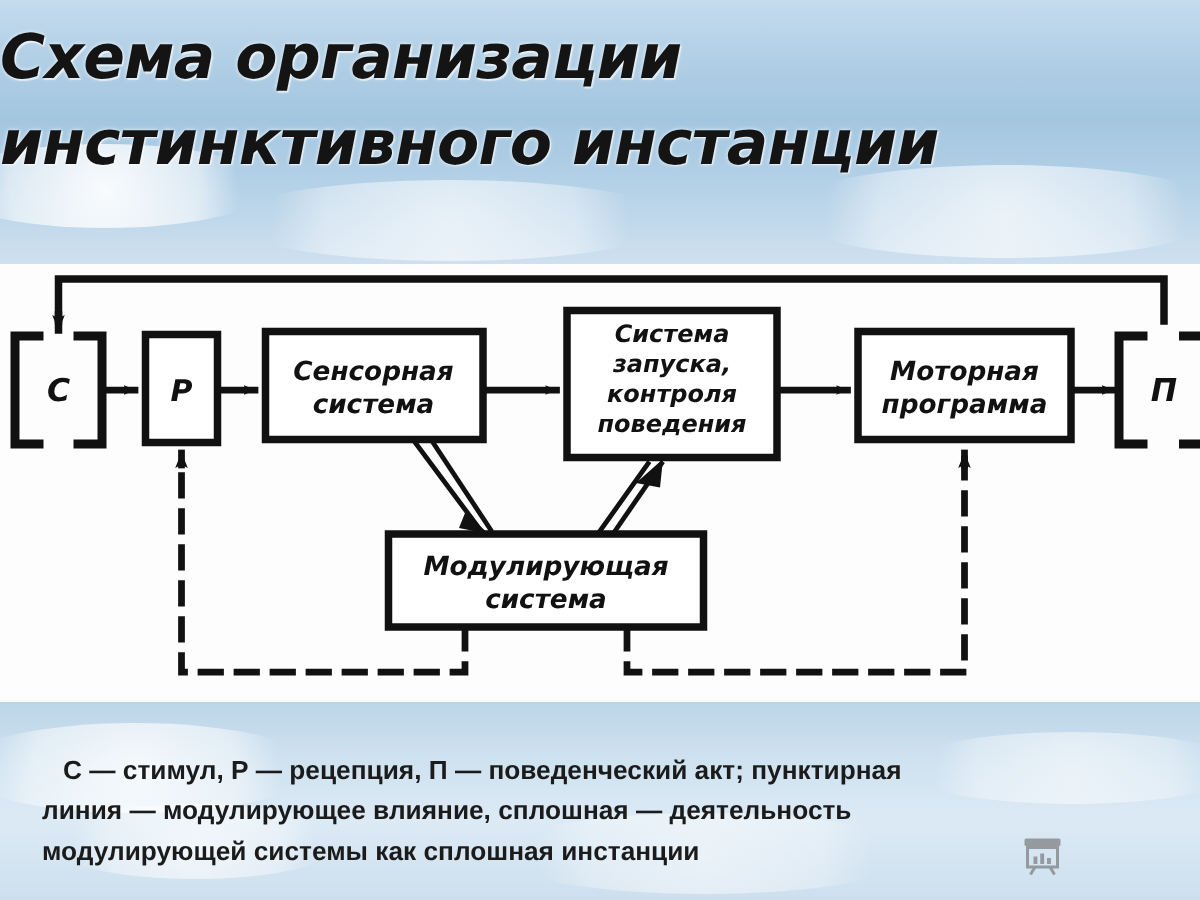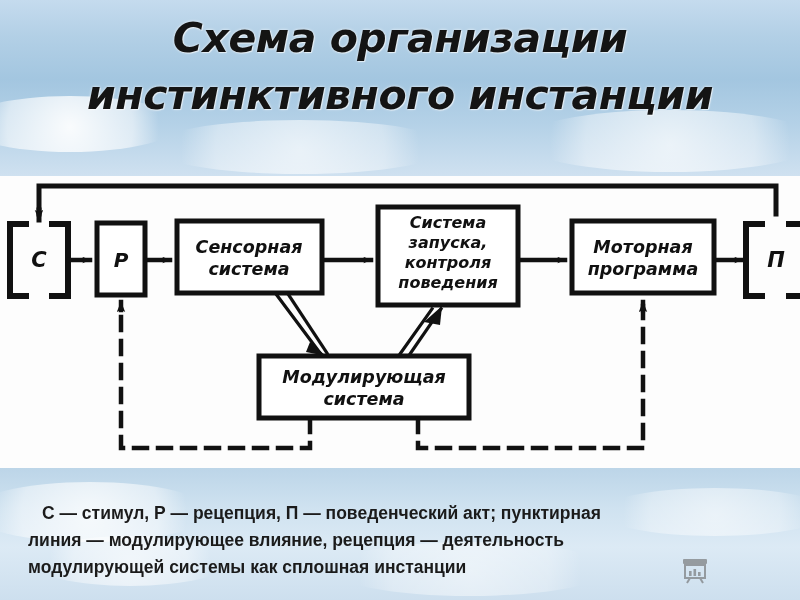--- a/index.html
+++ b/index.html
@@ -25,21 +25,20 @@
     background:linear-gradient(to bottom,#bcd5e8 0%,#cfe2f0 30%,#dceaf5 60%,#cddfee 100%);
   }
   .cloud{
     position:absolute;border-radius:50%;
     background:radial-gradient(circle at 50% 55%,rgba(255,255,255,.92) 0%,rgba(255,255,255,.55) 55%,rgba(255,255,255,0) 78%);
     pointer-events:none;
   }
   
   #title{
     position:absolute;left:0;top:10px;width:800px;
-    text-align:center;
     font-family:"DejaVu Sans", sans-serif;
     font-weight:bold;font-style:italic;
     font-size:41px;line-height:57px;
     letter-spacing:-0.5px;
     color:#141414;
     text-shadow:0 0 3px rgba(255,255,255,.85),1px 1px 0 rgba(255,255,255,.5);
     white-space:nowrap;
   }
   #title .l1{display:block;}
   #title .l2{display:block;}
@@ -187,21 +186,21 @@
 
 <div id="sky-bottom">
   <div class="cloud" style="left:-30px;top:14px;width:240px;height:60px;opacity:.85;"></div>
   <div class="cloud" style="left:30px;top:68px;width:200px;height:50px;opacity:.7;"></div>
   <div class="cloud" style="left:330px;top:74px;width:280px;height:54px;opacity:.55;"></div>
   <div class="cloud" style="left:600px;top:20px;width:230px;height:48px;opacity:.6;"></div>
 </div>
 
 <div id="caption">
   <span class="c1">С — стимул, Р — рецепция, П — поведенческий акт; пунктирная</span>
-  <span class="c2">линия — модулирующее влияние, рецепция — деятельность</span>
+  <span class="c2">линия — модулирующее влияние, сплошная — деятельность</span>
   <span class="c3">модулирующей системы как сплошная инстанции</span>
 </div>
 
 <div id="watermark">
   <span>
     <svg width="30" height="30" viewBox="0 0 30 30" xmlns="http://www.w3.org/2000/svg">
       <rect x="3" y="3" width="24" height="5" rx="1" fill="#6d6d6d"></rect>
       <rect x="5" y="9" width="20" height="13" fill="none" stroke="#6d6d6d" stroke-width="2"></rect>
       <rect x="9" y="15" width="2.6" height="5" fill="#6d6d6d"></rect>
       <rect x="13.5" y="13" width="2.6" height="7" fill="#6d6d6d"></rect>

